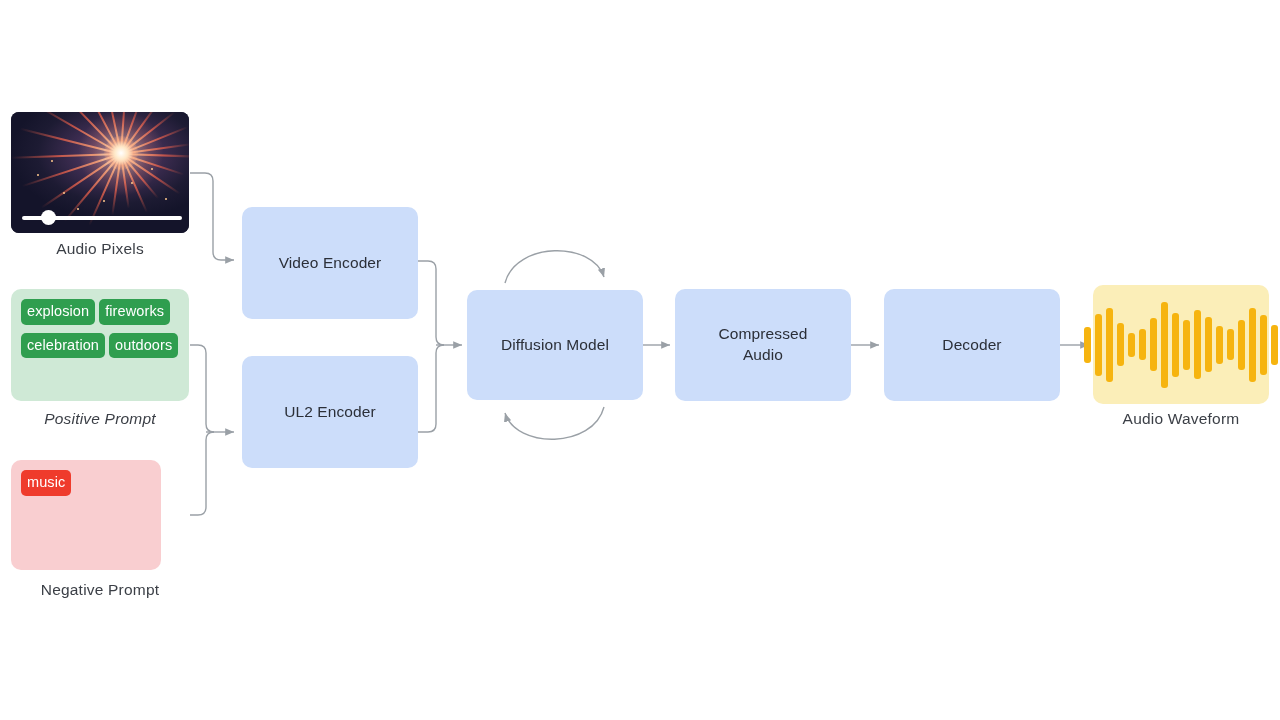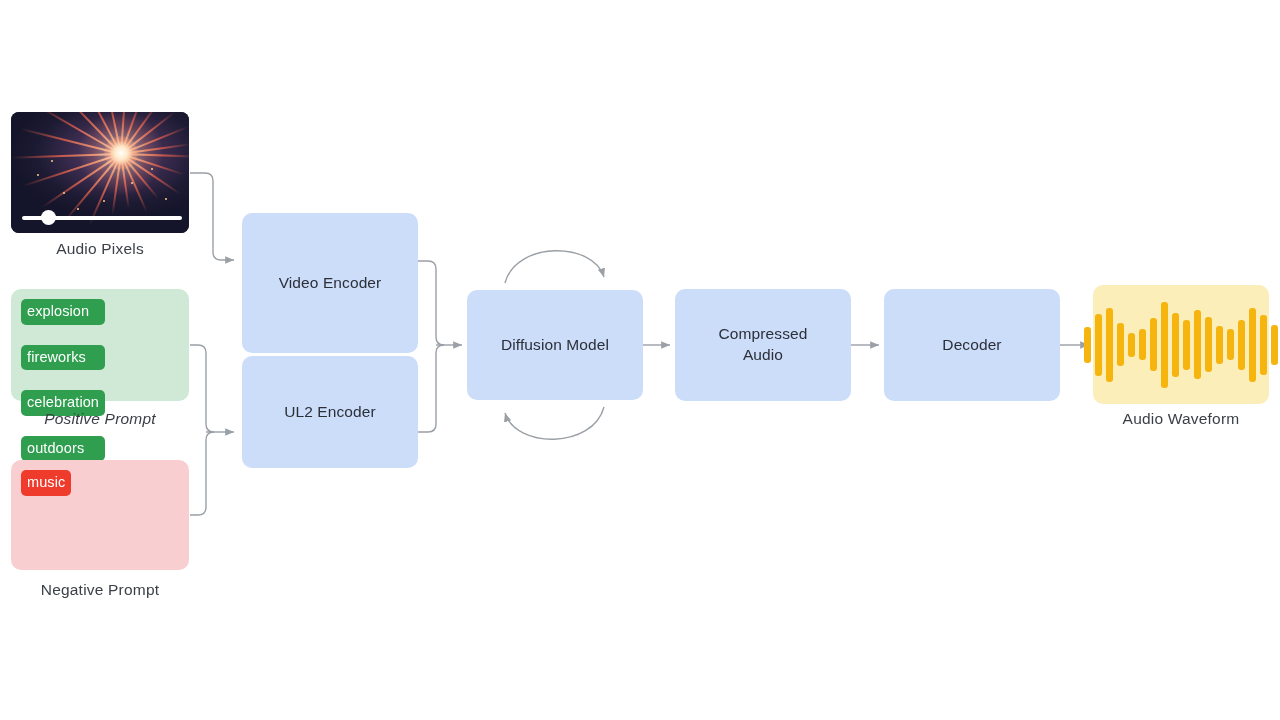--- a/index.html
+++ b/index.html
@@ -131,23 +131,22 @@
   .prompt-panel {
     border-radius: 10px;
     padding: 10px 10px 0 10px;
     box-sizing: border-box;
   }
   .prompt-pos { background: #cfe9d6; }
   .prompt-neg { background: #f9ced0; }
   .tagrow {
     display: flex;
     flex-wrap: wrap;
-    gap: 20px 4px;
+    gap: 8px 4px;
     align-content: flex-start;
-    flex-direction: column;
   }
   .tag {
     display: inline-block;
     color: #ffffff;
     font-size: 14.5px;
     line-height: 1;
     padding: 5px 6px 6px 6px;
     border-radius: 5px;
     white-space: nowrap;
     letter-spacing: .1px;
@@ -256,28 +255,28 @@
 <div class="node prompt-panel prompt-pos" style="left:11px; top:289px; width:178px; height:112px;">
   <div class="tagrow">
     <span class="tag tag-pos">explosion</span>
     <span class="tag tag-pos">fireworks</span>
     <span class="tag tag-pos">celebration</span>
     <span class="tag tag-pos">outdoors</span>
   </div>
 </div>
 <div class="caption" style="left:11px; top:410px; width:178px;font-style:italic;">Positive Prompt</div>
 
-<div class="node prompt-panel prompt-neg" style="left:11px; top:460px; width:178px; height:110px;">
+<div class="node prompt-panel prompt-neg" style="left:11px; top:460px; width:150px; height:110px;">
   <div class="tagrow">
     <span class="tag tag-neg">music</span>
   </div>
 </div>
 <div class="caption" style="left:11px; top:581px; width:178px;">Negative Prompt</div>
 
-<div class="node pbox" style="left:242px; top:213px; width:176px; height:140px;">
+<div class="node pbox" style="left:242px; top:207px; width:176px; height:112px;">
   <span>Video Encoder</span>
 </div>
 
 <div class="node pbox" style="left:242px; top:356px; width:176px; height:112px;">
   <span>UL2 Encoder</span>
 </div>
 
 <div class="node pbox" style="left:467px; top:290px; width:176px; height:110px;">
   <span>Diffusion Model</span>
 </div>

